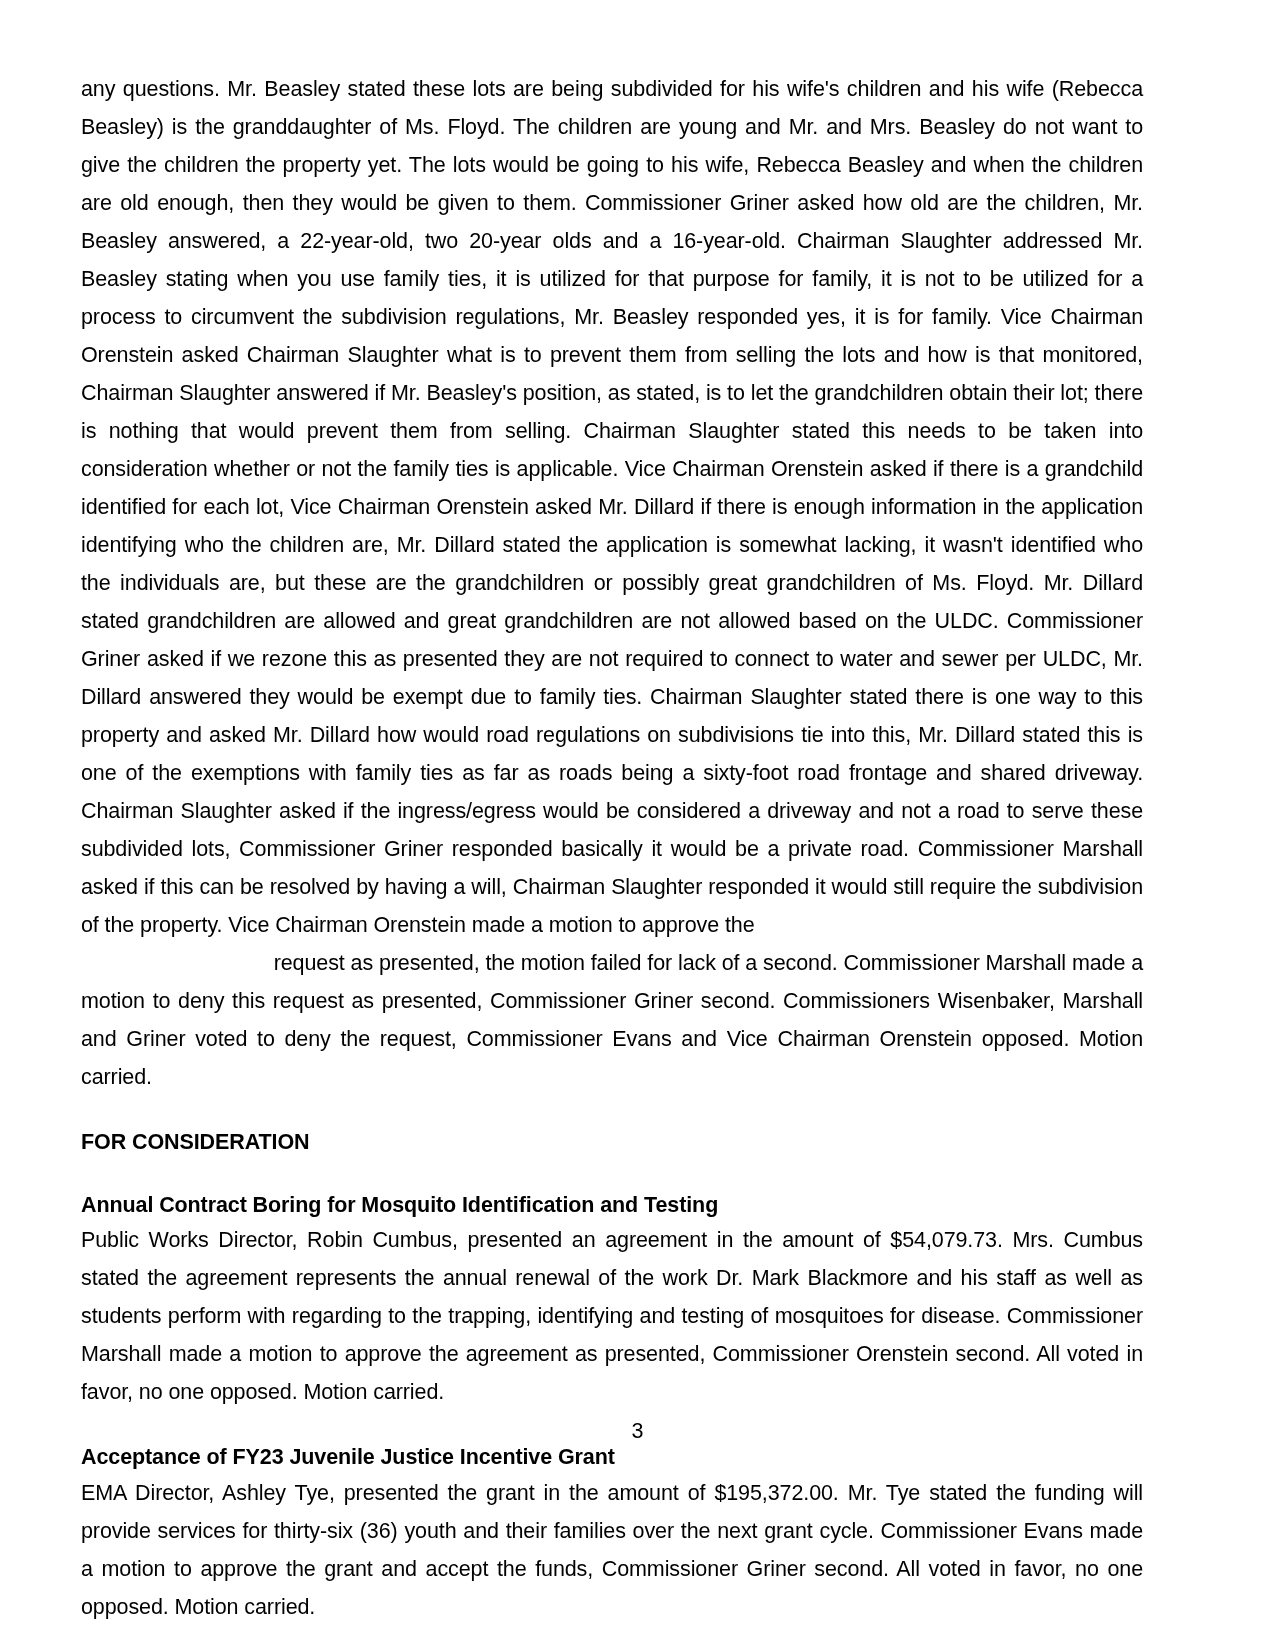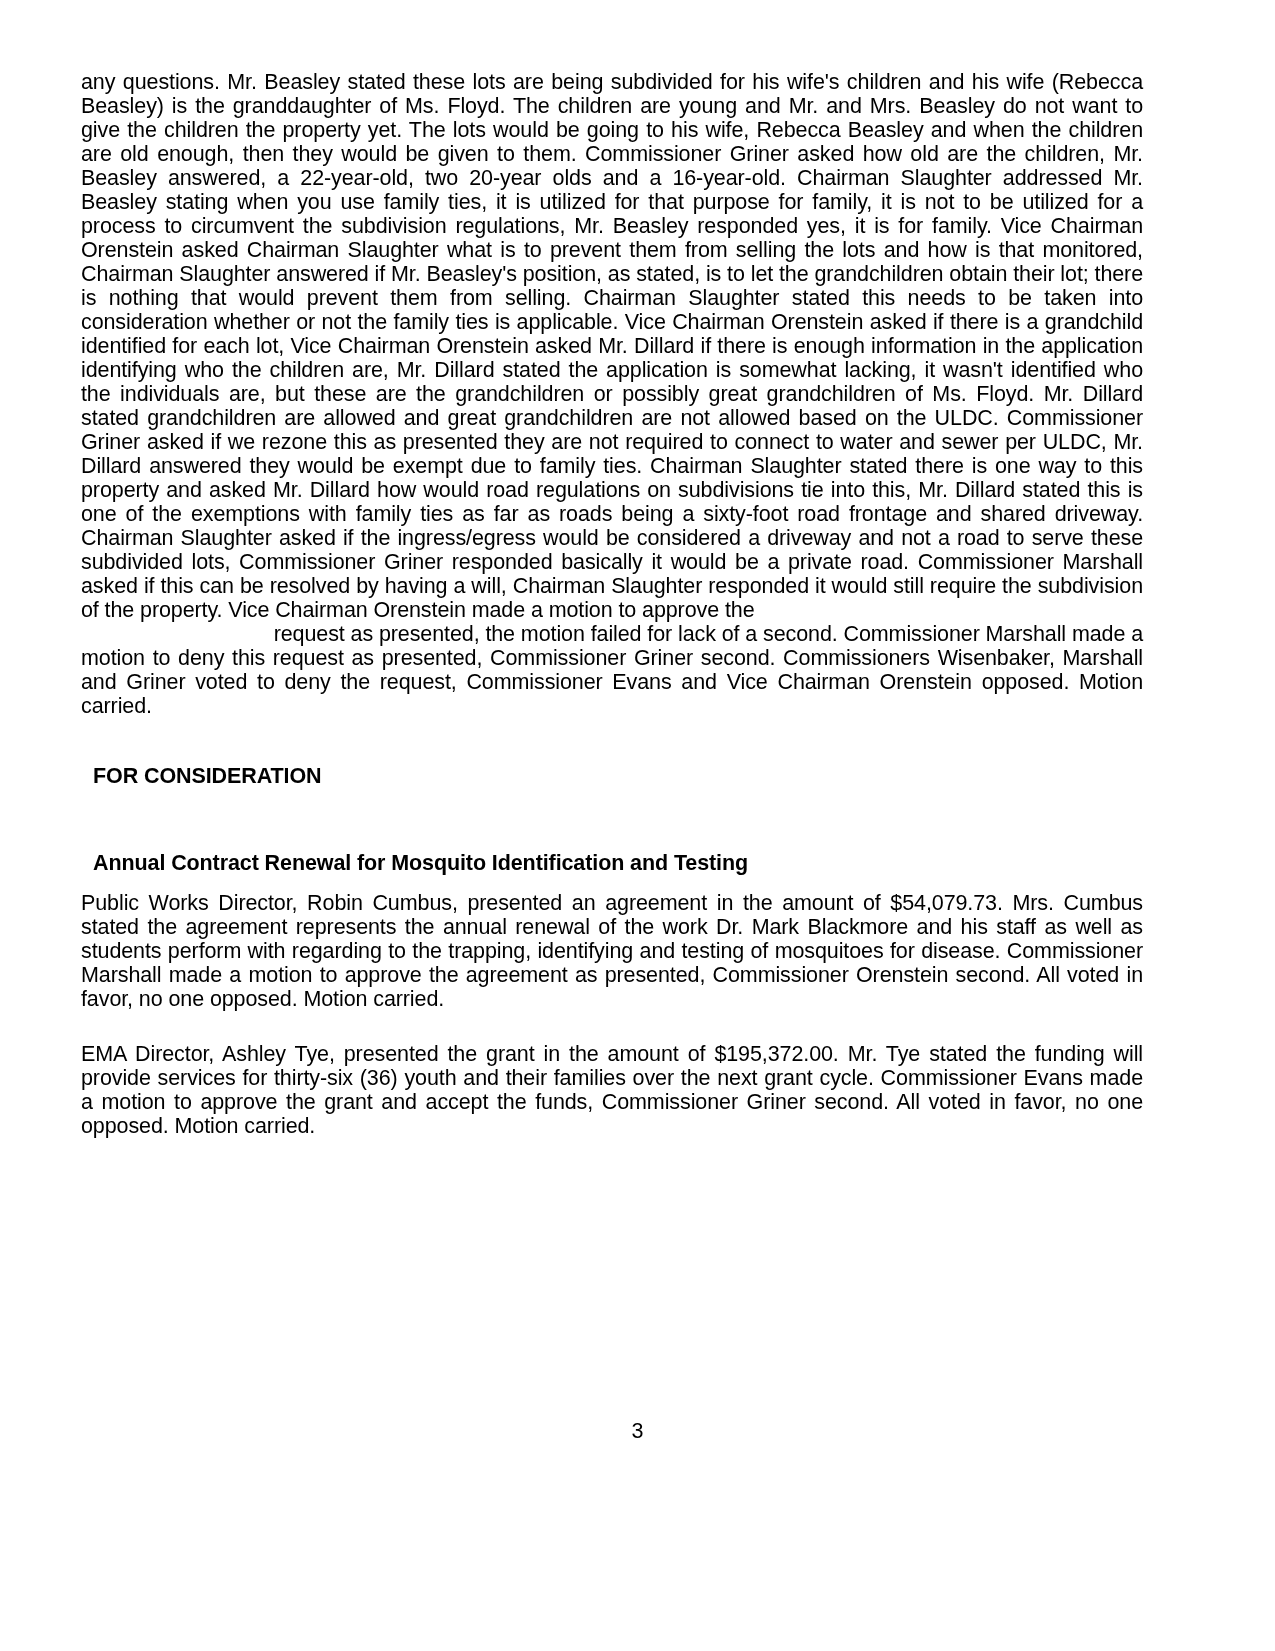--- a/index.html
+++ b/index.html
@@ -20,31 +20,31 @@
     overflow: hidden;
   }
   .content {
     position: absolute;
     left: 81px;
     top: 70px;
     width: 1062px;
   }
   p.body-text {
     font-size: 21.5px;
-    line-height: 24px;
+    line-height: 38px;
     text-align: justify;
     text-justify: inter-word;
     margin: 0;
     letter-spacing: -0.1px;
   }
   .heading-bold {
     font-size: 21.5px;
     line-height: 31.6px;
     font-weight: bold;
-    margin: 12px;
+    margin: 0;
     text-align: left;
     letter-spacing: -0.1px;
   }
   .section-gap {
     height: 31px;
   }
   .page-number {
     position: absolute;
     left: 0;
     right: 0;
@@ -65,25 +65,26 @@
     <p class="body-text" style="text-align:right;"><span>request as presented, the motion failed for lack of a second.  Commissioner Marshall made a</span></p>
 
     <p class="body-text"><span>motion to deny this request as presented, Commissioner Griner second. Commissioners Wisenbaker, Marshall and Griner voted to deny the request, Commissioner Evans and Vice Chairman Orenstein opposed. Motion carried.</span></p>
 
     <div class="section-gap"></div>
 
     <p class="heading-bold">FOR CONSIDERATION</p>
 
     <div class="section-gap"></div>
 
-    <p class="heading-bold">Annual Contract Renewal for Mosquito Identification and Testing</p>
+    <p class="heading-bold">Annual Contract Boring for Mosquito Identification and Testing</p>
     <p class="body-text">Public Works Director, Robin Cumbus, presented an agreement in the amount of $54,079.73.  Mrs. Cumbus stated the agreement represents the annual renewal of the work Dr. Mark Blackmore and his staff as well as students perform with regarding to the trapping, identifying and testing of mosquitoes for disease.  Commissioner Marshall made a motion to approve the agreement as presented, Commissioner Orenstein second.  All voted in favor, no one opposed.  Motion carried.</p>
 
     <div class="section-gap"></div>
 
+    <p class="heading-bold">Acceptance of FY23 Juvenile Justice Incentive Grant</p>
     <p class="body-text">EMA Director, Ashley Tye, presented the grant in the amount of $195,372.00.  Mr. Tye stated the funding will provide services for thirty-six (36) youth and their families over the next grant cycle. Commissioner Evans made a motion to approve the grant and accept the funds, Commissioner Griner second.  All voted in favor, no one opposed.  Motion carried.</p>
 
     <div class="section-gap"></div>
 
 
   </div>
 
   <div class="page-number">3</div>
 </div>
 

